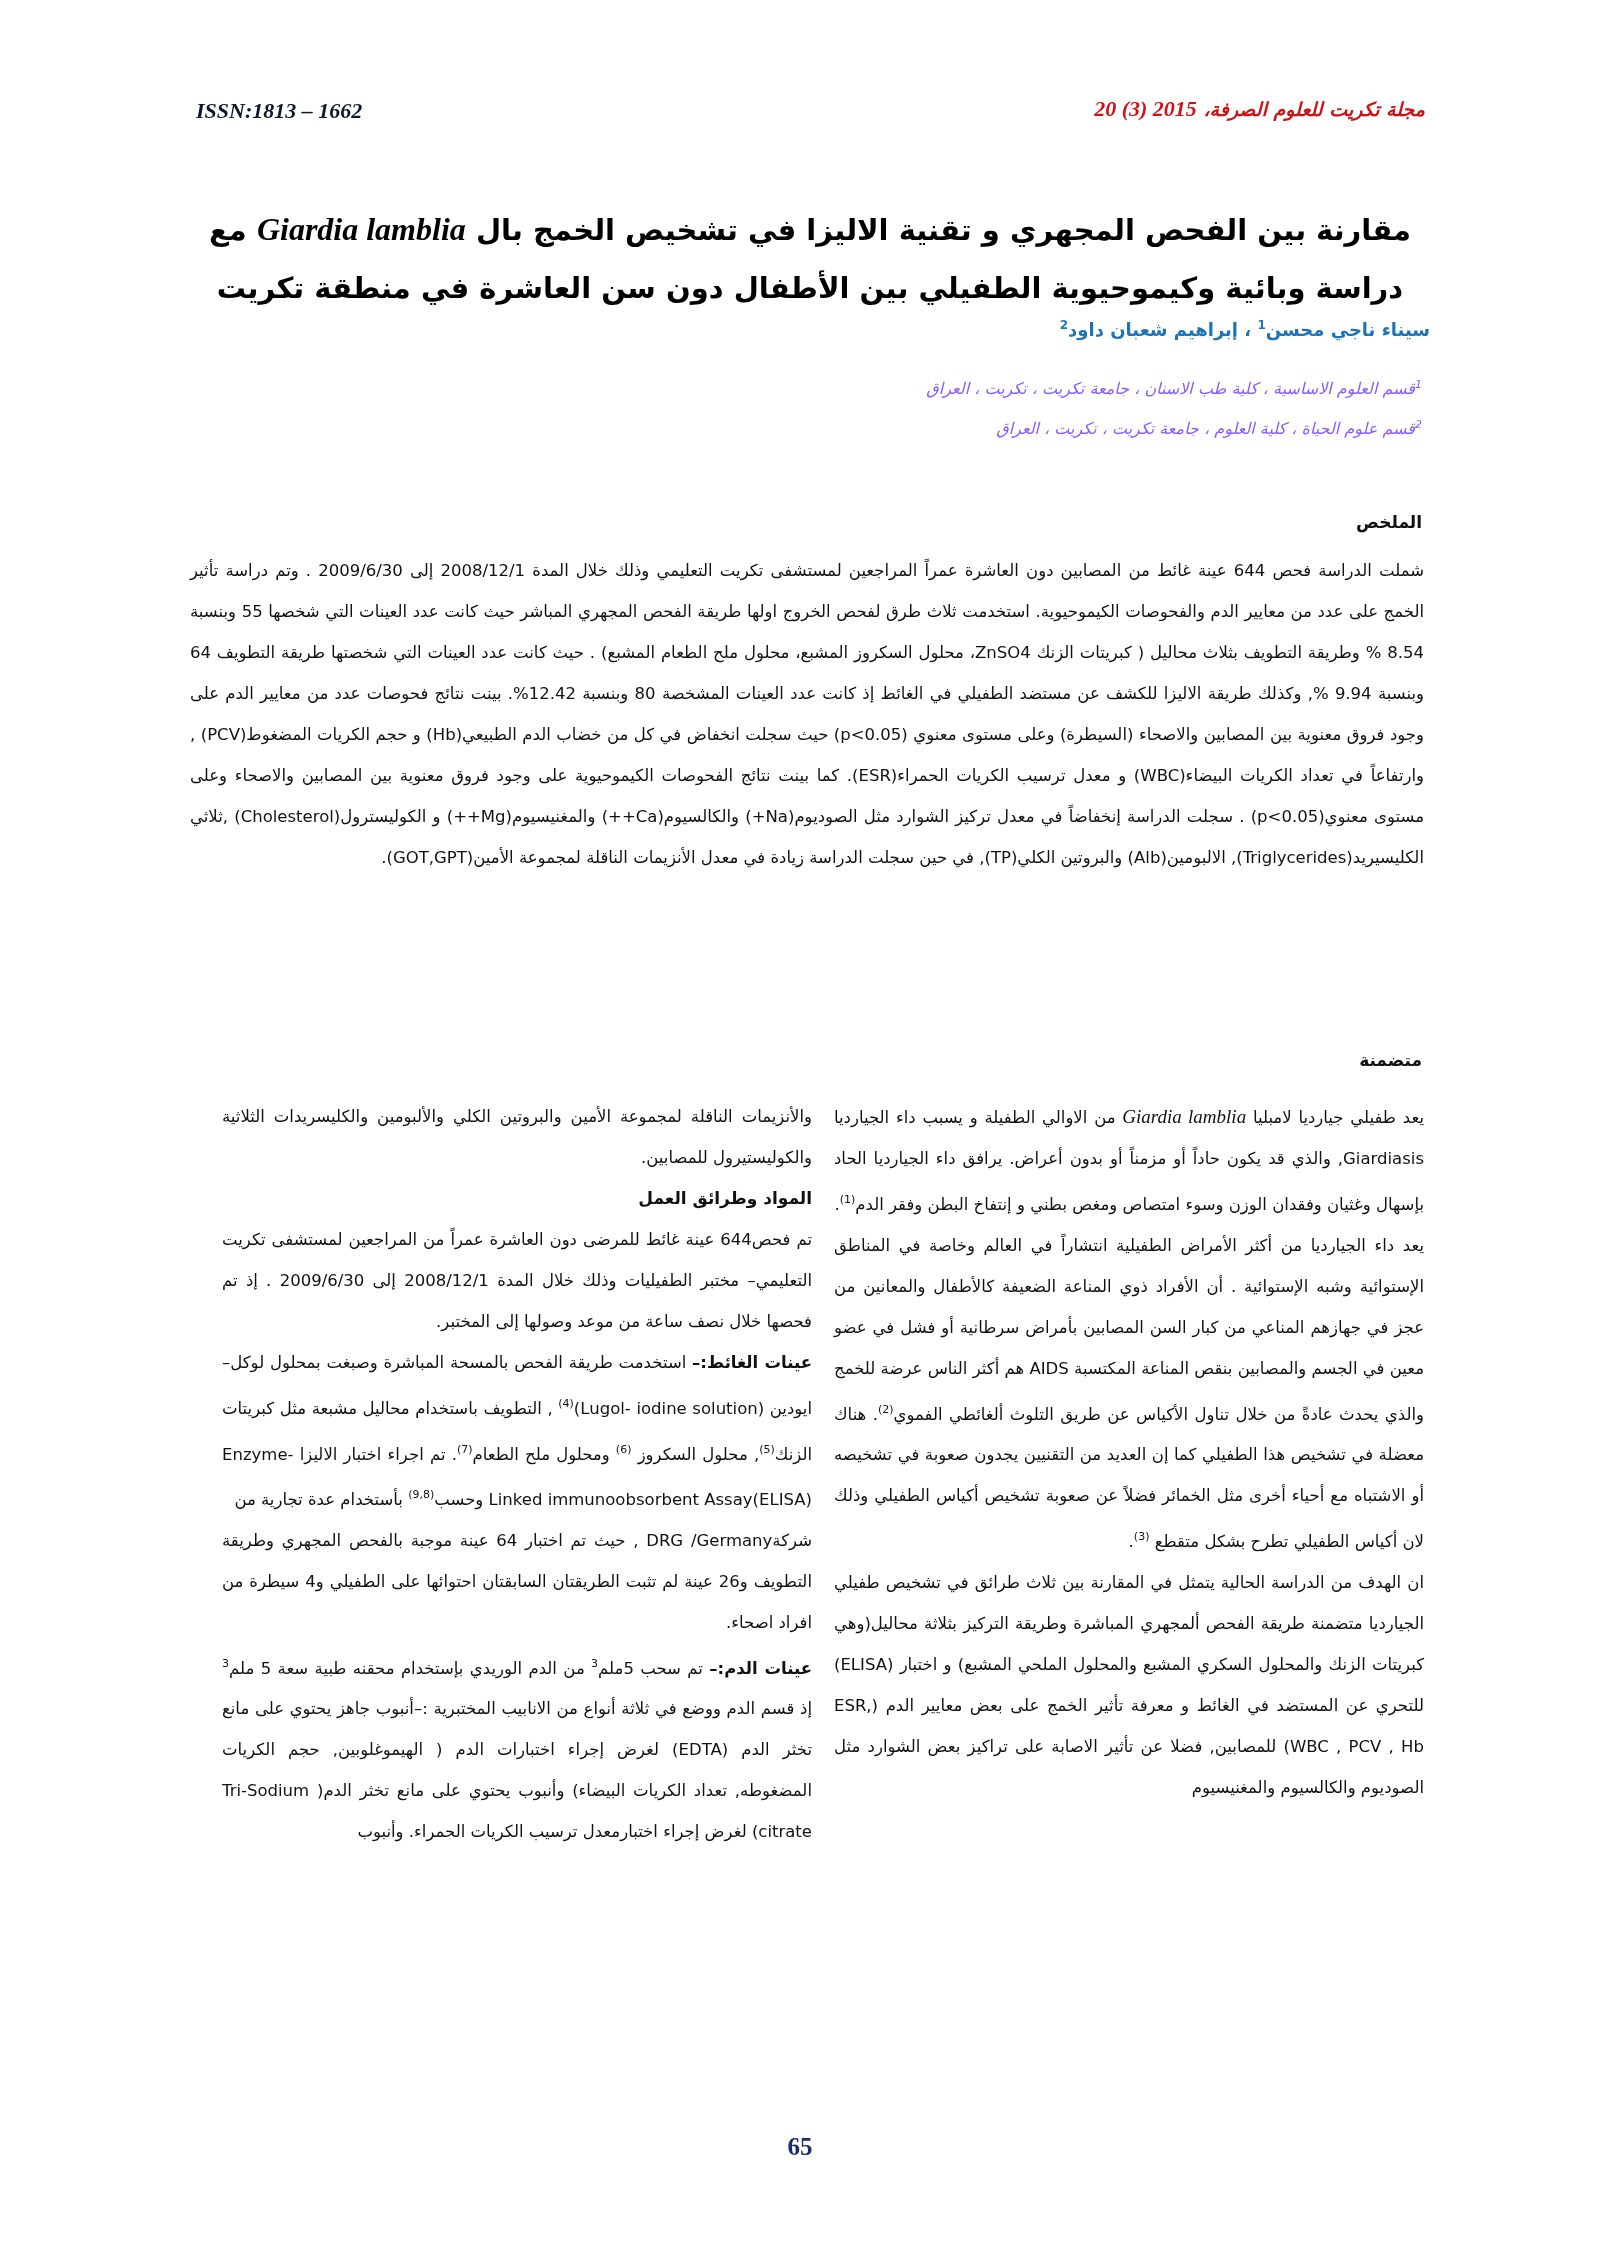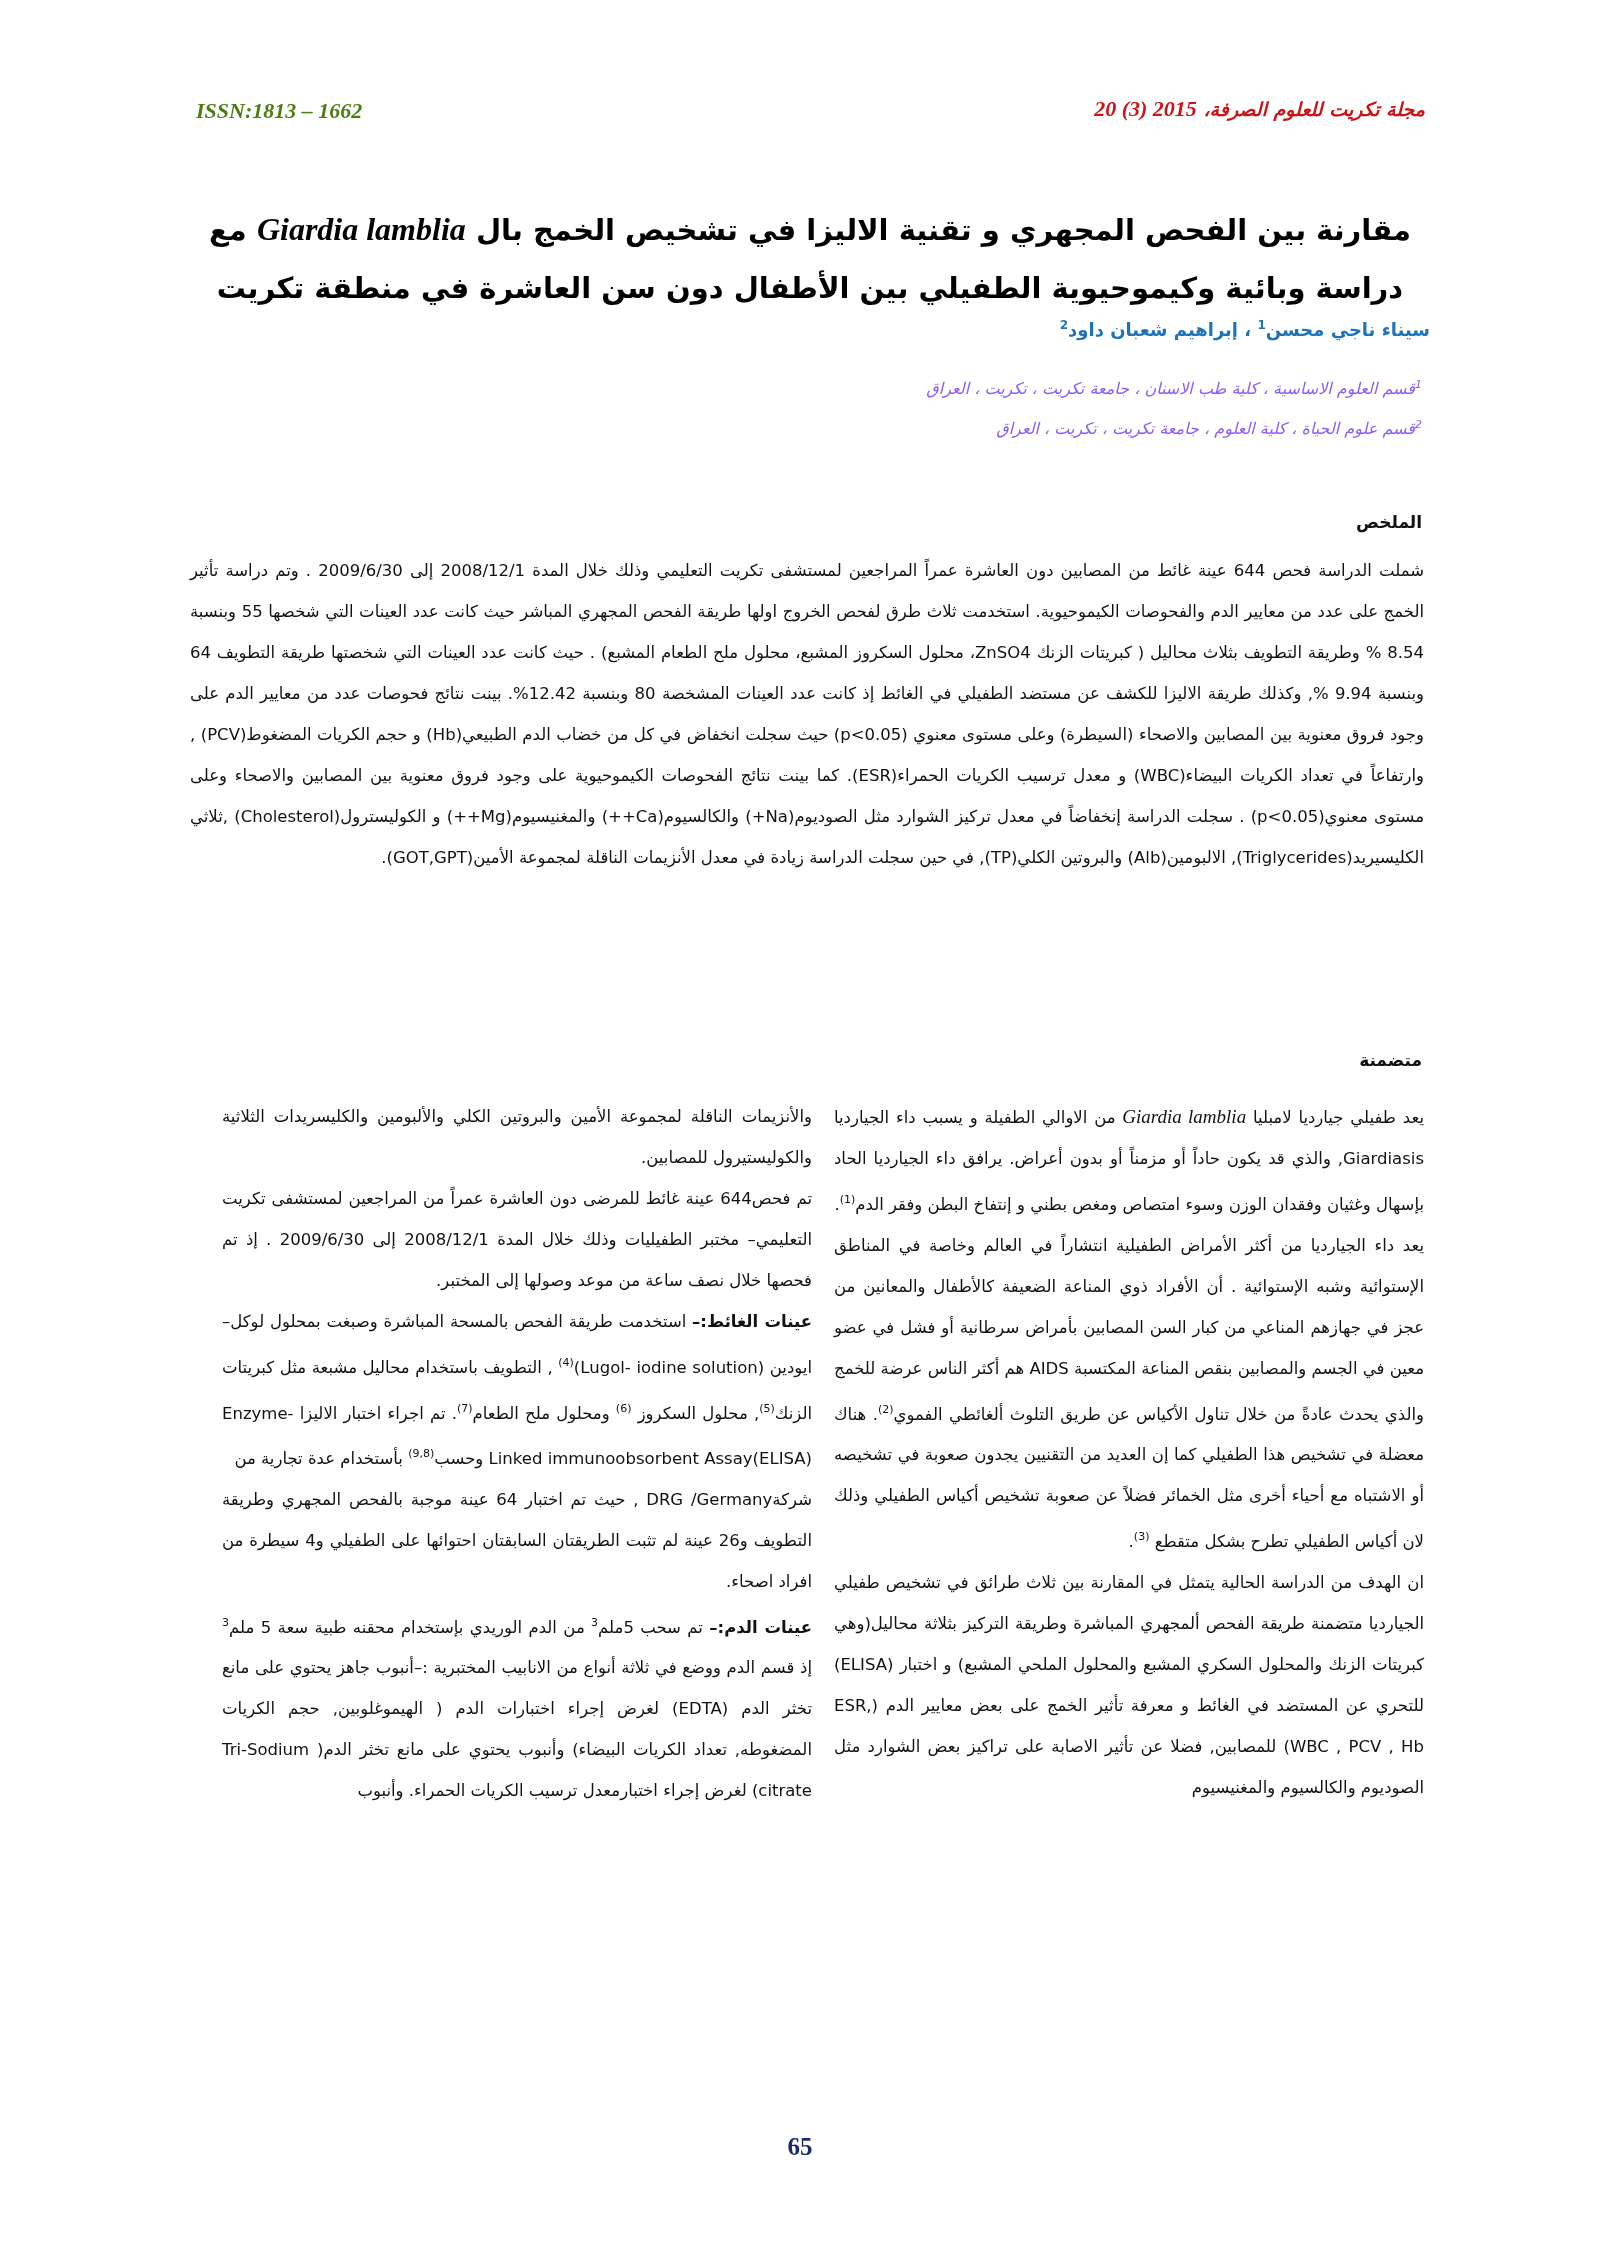--- a/index.html
+++ b/index.html
@@ -1,17 +1,17 @@
 <!DOCTYPE html>
 <html><head>
 <meta charset="utf-8">
 <style>
   html, body { margin: 0; padding: 0; background: #ffffff; }
   body { width: 1600px; height: 2263px; position: relative; overflow: hidden; font-family: "DejaVu Sans", sans-serif; color: #111; }
-  .hdr-left { position: absolute; left: 196px; top: 98px; font-family: "Liberation Serif", serif; font-style: italic; font-weight: bold; font-size: 22px; color: #4d7c0f; }
+  .hdr-left { position: absolute; left: 196px; top: 98px; font-family: "Liberation Serif", serif; font-style: italic; font-weight: bold; font-size: 22px; color: #0f172a; }
   .hdr-right { position: absolute; right: 175px; top: 96px; direction: rtl; font-family: "DejaVu Sans", sans-serif; font-weight: bold; font-style: italic; font-size: 19px; color: #cc1418; }
   .hdr-right .num { font-family: "Liberation Serif", serif; font-size: 22px; }
   .title { position: absolute; left: 190px; right: 170px; top: 200px; direction: rtl; text-align: center; font-family: "DejaVu Sans", sans-serif; font-weight: bold; font-size: 29px; line-height: 58px; color: #000; }
   .title .latin { font-family: "Liberation Serif", serif; font-style: italic; font-size: 32px; }
   .authors { position: absolute; left: 190px; right: 170px; top: 318px; direction: rtl; text-align: right; font-weight: bold; font-size: 18px; color: #1f73b7; }
   .authors sup { font-size: 12px; }
   .affil { position: absolute; right: 178px; direction: rtl; text-align: center; font-style: italic; font-size: 16px; color: #8b5cf6; }
   .affil sup { font-size: 11px; }
   .affil1 { top: 378px; }
   .affil2 { top: 418px; }
@@ -64,20 +64,21 @@
     <span>من الاوالي الطفيلة و يسبب داء الجيارديا Giardiasis, والذي قد يكون حاداً أو مزمناً أو بدون أعراض.  يرافق داء الجيارديا الحاد بإسهال وغثيان وفقدان الوزن وسوء امتصاص ومغص بطني و إنتفاخ البطن وفقر الدم</span><sup class="ref">(1)</sup>.
   </p>
   <p>
     <span>يعد داء الجيارديا من أكثر الأمراض الطفيلية انتشاراً في العالم وخاصة في المناطق الإستوائية وشبه الإستوائية .  أن الأفراد ذوي المناعة الضعيفة كالأطفال والمعانين من عجز في جهازهم المناعي من كبار السن المصابين بأمراض سرطانية أو فشل في عضو معين في الجسم والمصابين بنقص المناعة المكتسبة AIDS هم أكثر الناس عرضة للخمج والذي  يحدث عادةً من خلال تناول الأكياس عن طريق التلوث ألغائطي الفموي</span><sup class="ref">(2)</sup><span>. هناك معضلة في تشخيص هذا الطفيلي كما إن العديد من التقنيين  يجدون صعوبة  في تشخيصه أو الاشتباه مع أحياء أخرى مثل الخمائر فضلاً عن صعوبة تشخيص أكياس الطفيلي وذلك لان أكياس الطفيلي  تطرح بشكل متقطع</span> <sup class="ref">(3)</sup>.
   </p>
   <p>ان الهدف من الدراسة الحالية يتمثل في المقارنة بين ثلاث طرائق في تشخيص طفيلي الجيارديا متضمنة طريقة الفحص ألمجهري المباشرة وطريقة التركيز بثلاثة محاليل(وهي  كبريتات الزنك والمحلول السكري المشبع والمحلول الملحي المشبع) و اختبار (ELISA) للتحري عن المستضد في الغائط و معرفة تأثير الخمج على بعض معايير الدم (ESR, WBC , PCV , Hb) للمصابين, فضلا عن تأثير الاصابة على تراكيز بعض الشوارد مثل الصوديوم والكالسيوم والمغنيسيوم</p>
 </div>
 
 <div class="col col-left">
   <p>والأنزيمات الناقلة لمجموعة الأمين والبروتين الكلي والألبومين والكليسريدات الثلاثية والكوليستيرول للمصابين.</p>
+  <p class="h-sec">المواد وطرائق العمل</p>
   <p>تم فحص644 عينة غائط للمرضى دون العاشرة عمراً  من المراجعين لمستشفى تكريت التعليمي– مختبر الطفيليات وذلك خلال المدة 2008/12/1  إلى  2009/6/30 . إذ تم فحصها  خلال نصف ساعة من موعد وصولها إلى المختبر.</p>
   <p>
     <span class="bold-lead">عينات الغائط:–</span><span> استخدمت طريقة الفحص بالمسحة المباشرة وصبغت بمحلول لوكل– ايودين   (Lugol- iodine solution)</span><sup class="ref">(4)</sup><span> , التطويف باستخدام محاليل مشبعة مثل كبريتات الزنك</span><sup class="ref">(5)</sup><span>, محلول السكروز </span><sup class="ref">(6)</sup><span> ومحلول ملح الطعام</span><sup class="ref">(7)</sup><span>. تم اجراء اختبار الاليزا  Enzyme-Linked immunoobsorbent Assay(ELISA) وحسب</span><sup class="ref">(9,8)</sup><span> بأستخدام عدة تجارية من</span>
   </p>
   <p>شركةDRG /Germany , حيث تم اختبار 64 عينة موجبة بالفحص المجهري وطريقة التطويف و26 عينة لم تثبت الطريقتان السابقتان احتوائها على الطفيلي و4 سيطرة من افراد اصحاء.</p>
   <p>
     <span class="bold-lead">عينات الدم:–</span><span> تم سحب 5ملم</span><sup class="ref">3</sup><span> من الدم الوريدي بإستخدام محقنه طبية سعة 5 ملم</span><sup class="ref">3</sup><span> إذ قسم الدم ووضع في ثلاثة أنواع من الانابيب المختبرية :–أنبوب جاهز يحتوي على مانع تخثر الدم (EDTA) لغرض إجراء اختبارات الدم ( الهيموغلوبين, حجم الكريات المضغوطه, تعداد الكريات البيضاء) وأنبوب يحتوي على مانع تخثر الدم( Tri-Sodium citrate) لغرض إجراء اختبارمعدل ترسيب الكريات الحمراء. وأنبوب</span>
   </p>
 </div>
 

